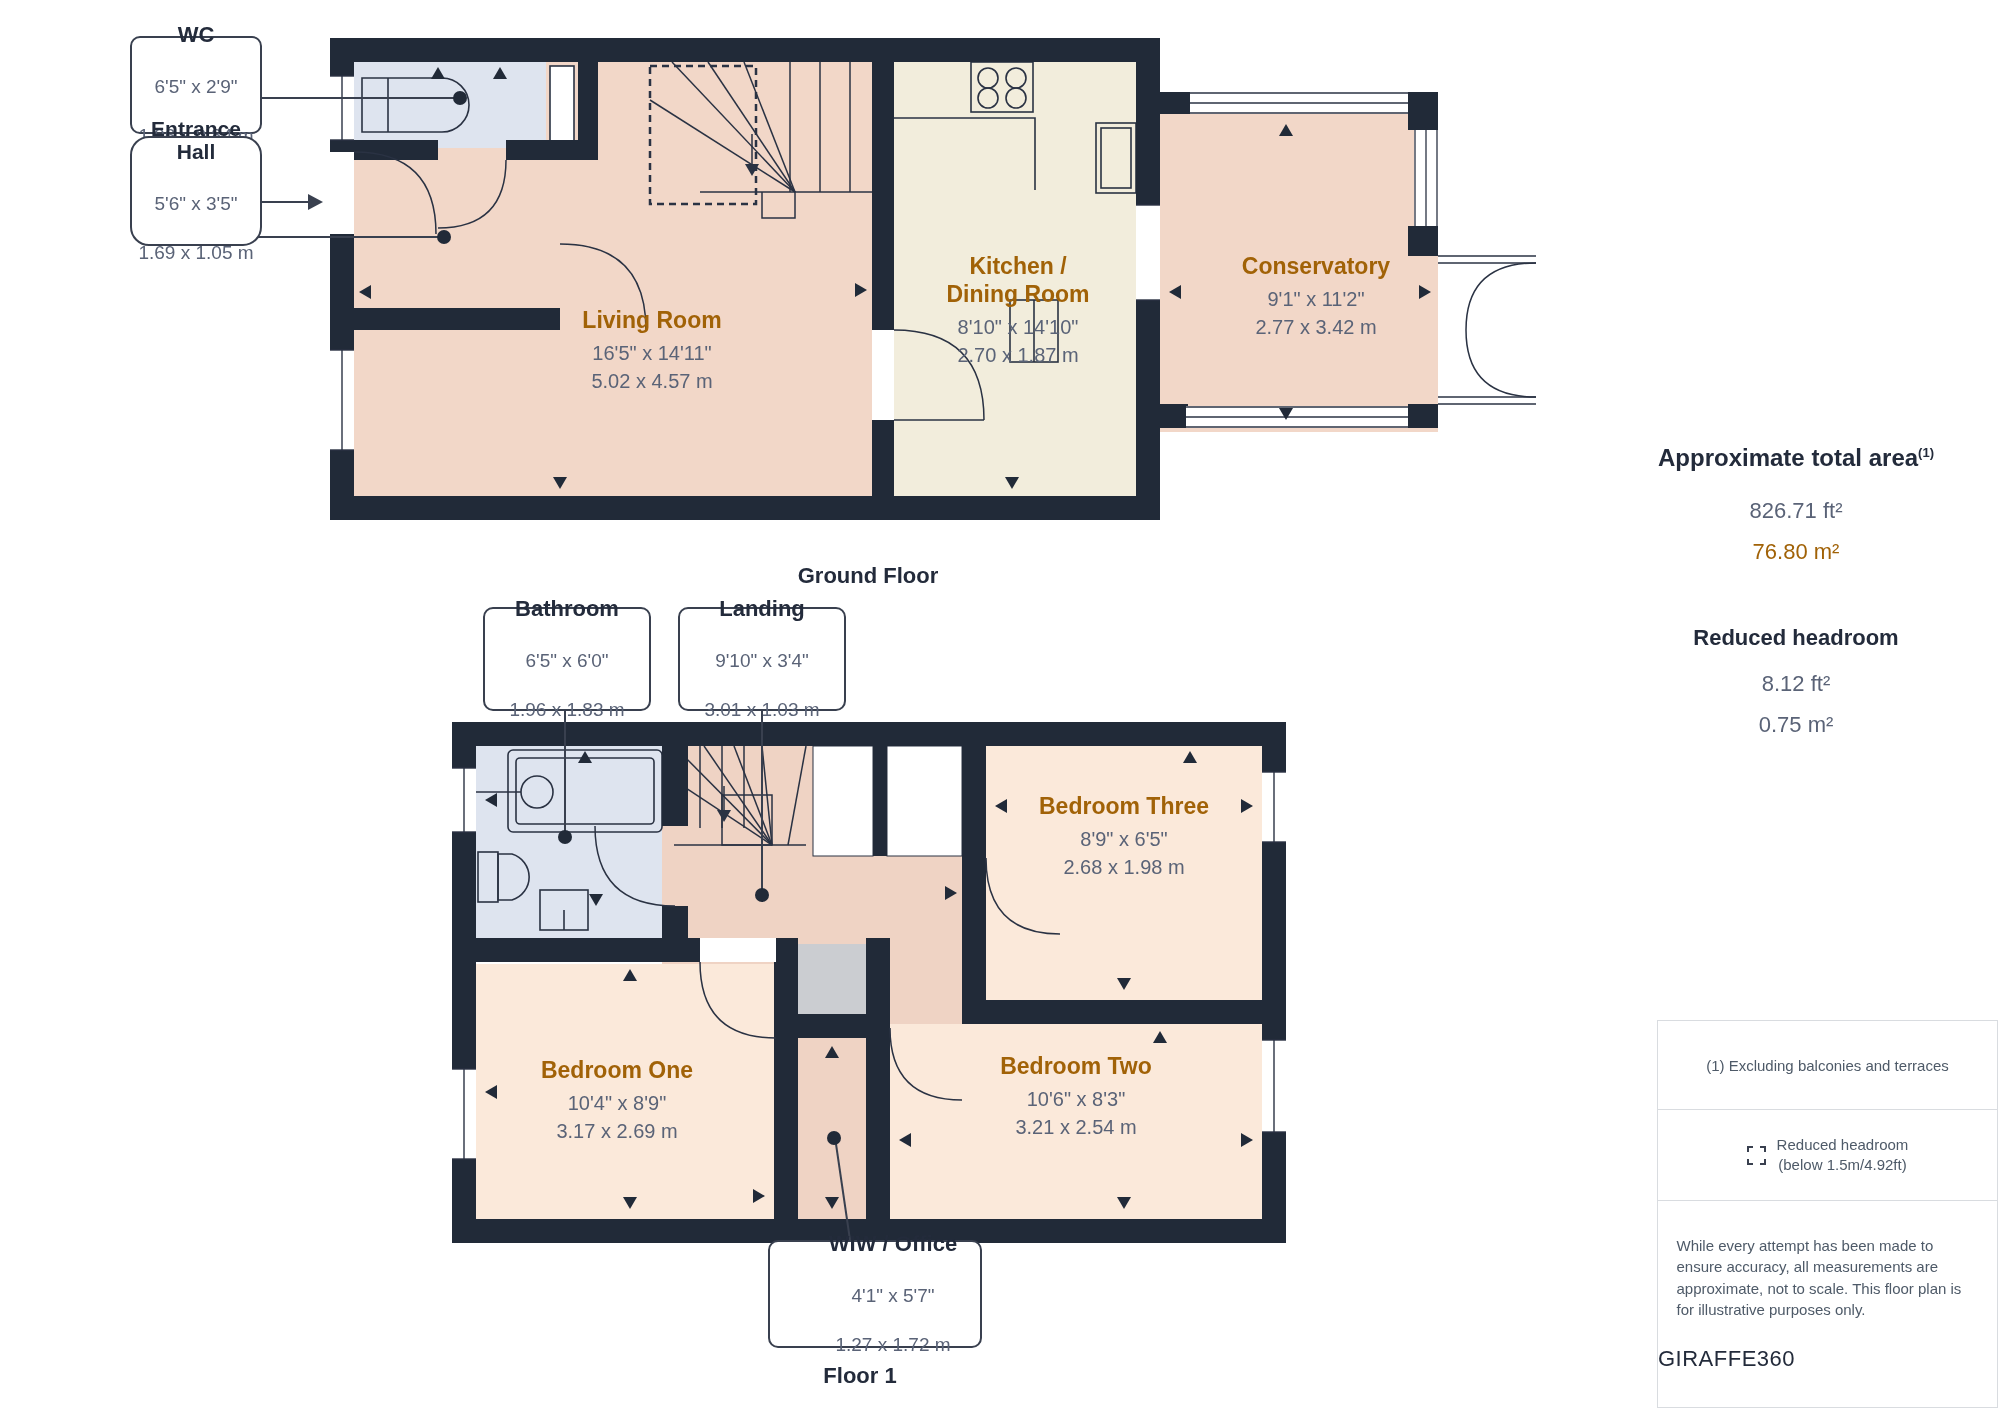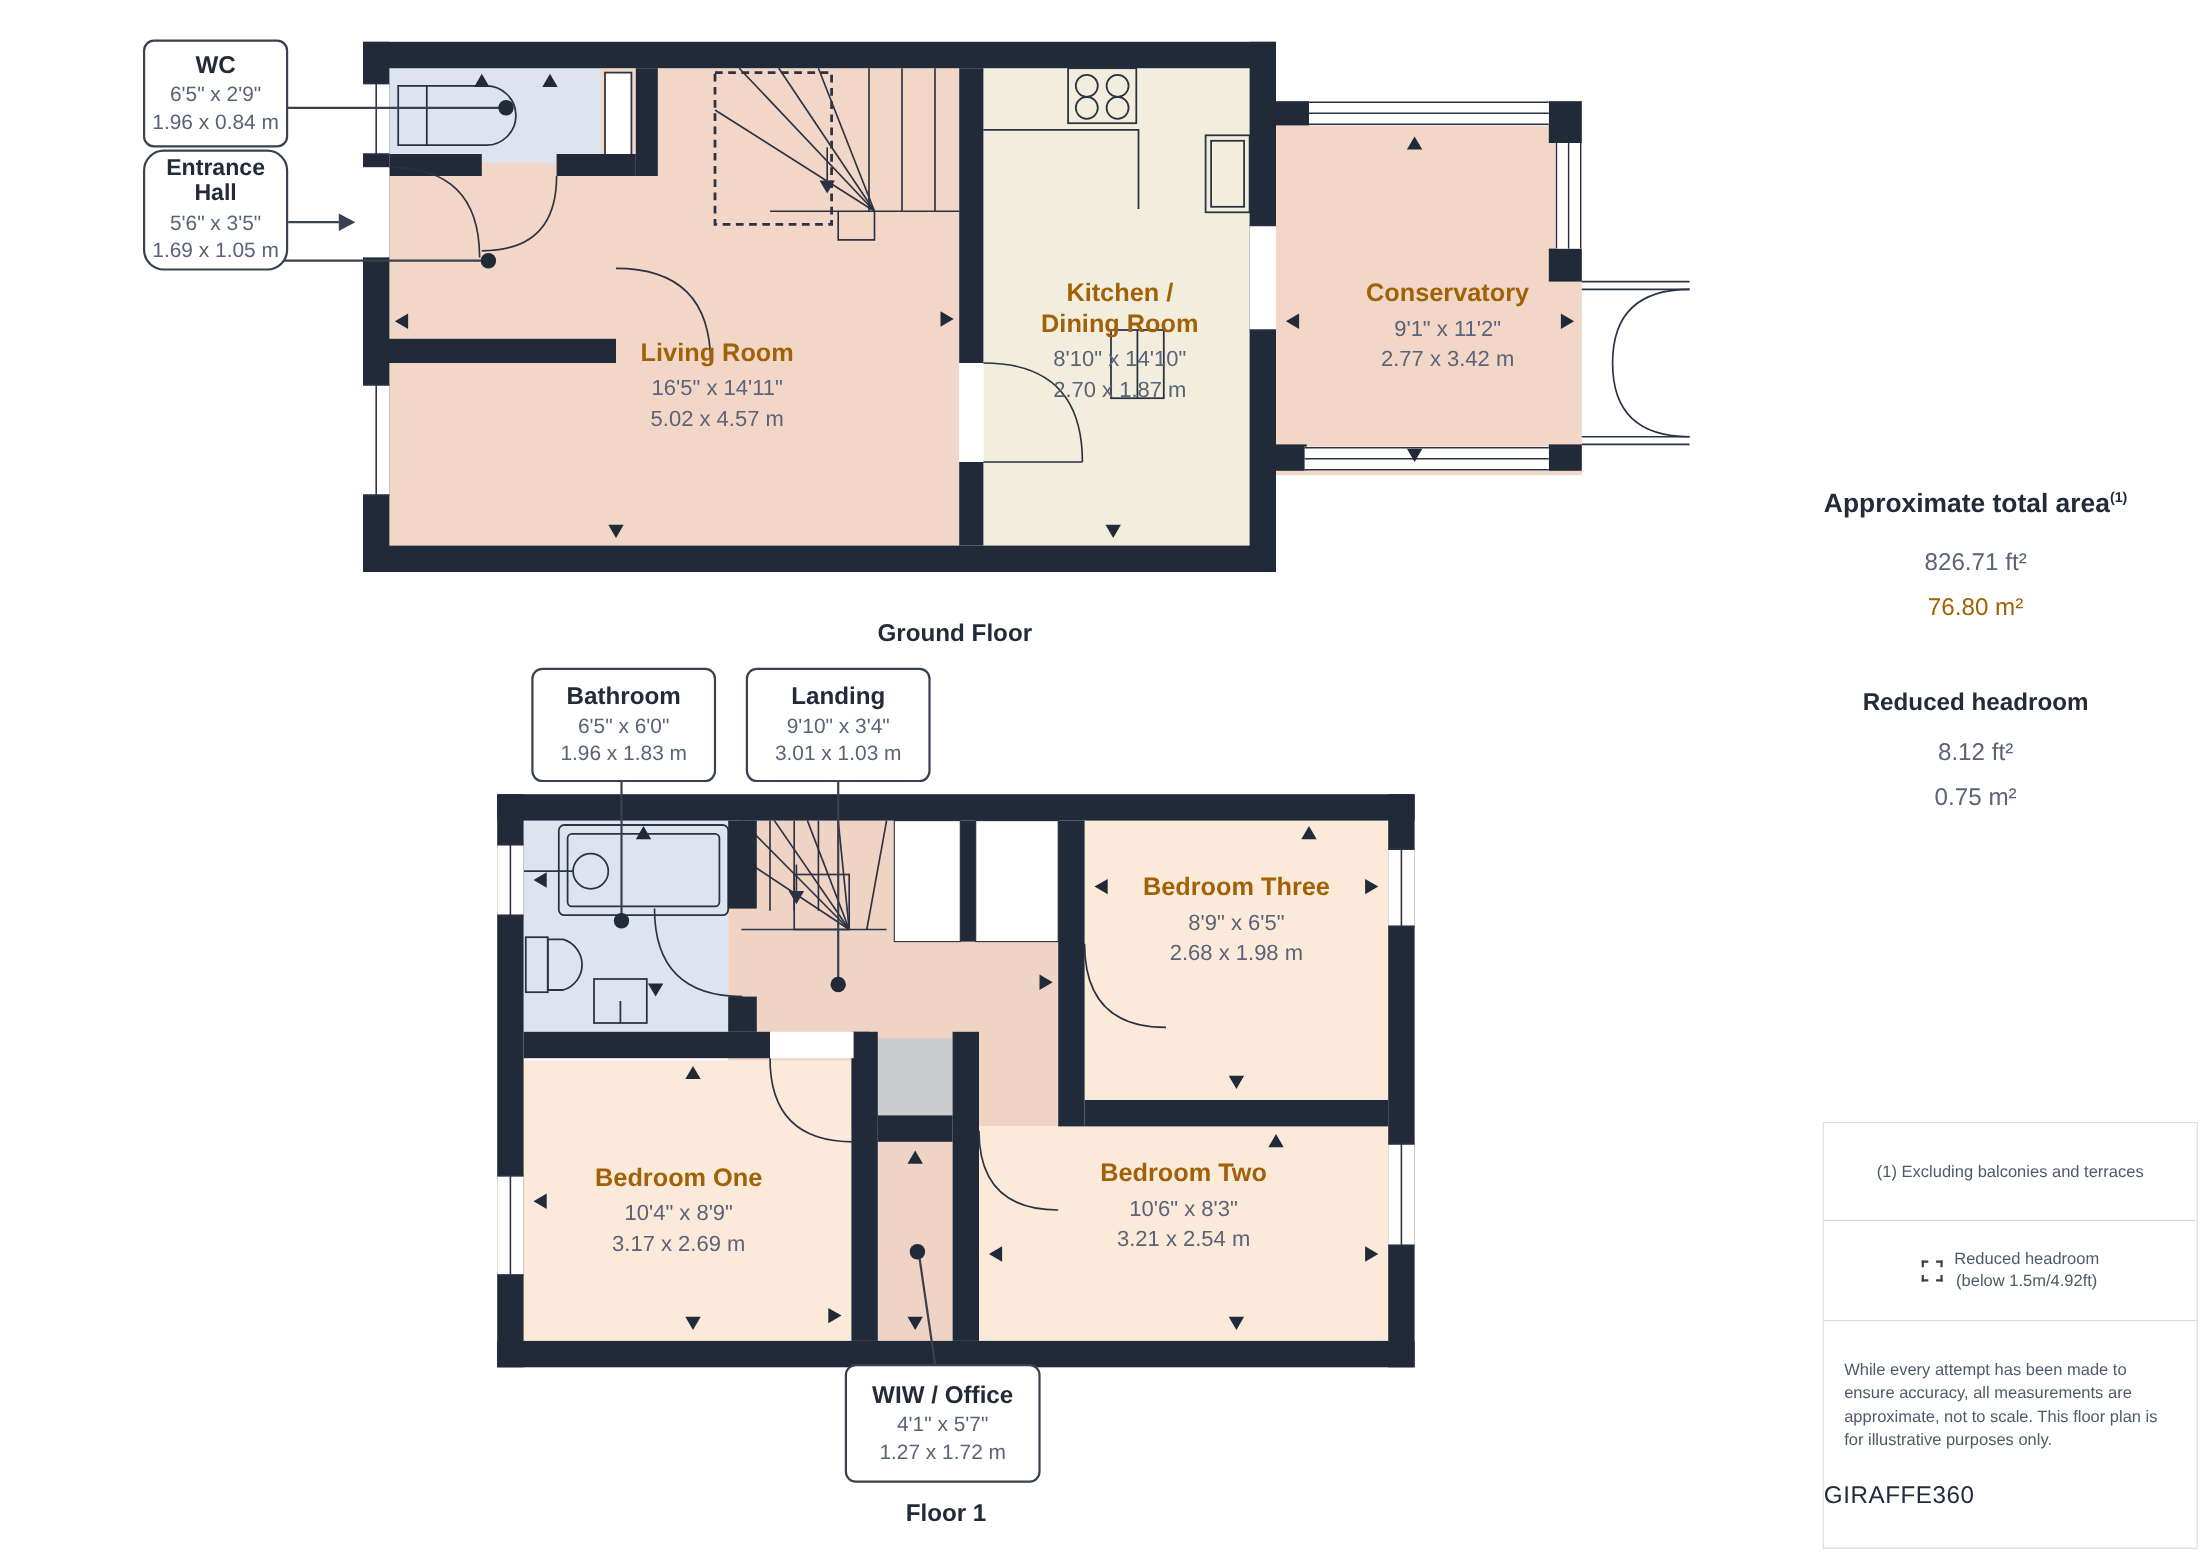--- a/index.html
+++ b/index.html
@@ -9,21 +9,21 @@
     color:#232B3B;
   }
   #plan-svg{position:absolute;left:0;top:0;}
   
   .roomlabel{position:absolute;text-align:center;pointer-events:none;}
   .roomlabel .r-name{font-size:23px;font-weight:700;color:#a16207;line-height:1.22;}
   .roomlabel .r-ft{font-size:20px;color:#5A6377;margin-top:7px;line-height:1.2;}
   .roomlabel .r-m{font-size:20px;color:#5A6377;margin-top:4px;line-height:1.2;}
   
   .callout{position:absolute;background:#fff;border:2px solid #39404F;border-radius:10px;
-    display:flex;flex-direction:column;justify-content:center;align-items:center;text-align:center;}
+    display:flex;flex-direction:column;justify-content:center;align-items:center;text-align:center;gap:24px;}
   .callout .c-name{font-size:22px;font-weight:700;color:#232B3B;line-height:1.08;}
   .callout .c-ft{font-size:19px;color:#5A6377;margin-top:5px;line-height:1.15;}
   .callout .c-m{font-size:19px;color:#5A6377;margin-top:3px;line-height:1.15;}
   .caption{position:absolute;text-align:center;font-size:22px;font-weight:700;color:#232B3B;}
   
   .summary{position:absolute;left:1620px;top:444px;width:352px;text-align:center;}
   .summary .s-title{font-size:24px;font-weight:700;color:#232B3B;}
   .summary .s-title sup{font-size:13px;font-weight:700;}
   .summary .s-val1{font-size:22px;color:#5A6377;margin-top:26px;}
   .summary .s-val2{font-size:22px;color:#a16207;margin-top:15px;text-align:center;}
@@ -361,21 +361,21 @@
 <div class="callout" style="left:483px;top:607px;width:164px;height:100px;">
   <div class="c-name">Bathroom</div>
   <div class="c-ft">6'5" x 6'0"</div>
   <div class="c-m">1.96 x 1.83 m</div>
 </div>
 <div class="callout" style="left:678px;top:607px;width:164px;height:100px;">
   <div class="c-name">Landing</div>
   <div class="c-ft">9'10" x 3'4"</div>
   <div class="c-m">3.01 x 1.03 m</div>
 </div>
-<div class="callout" style="left:768px;top:1240px;width:174px;height:104px;">
+<div class="callout" style="left:768px;top:1240px;width:174px;height:104px;padding-left:36px;">
   <div class="c-name">WIW / Office</div>
   <div class="c-ft">4'1" x 5'7"</div>
   <div class="c-m">1.27 x 1.72 m</div>
 </div>
 
 <div class="caption" style="left:718px;top:563px;width:300px;">Ground Floor</div>
 <div class="caption" style="left:710px;top:1363px;width:300px;">Floor 1</div>
 
 <div class="summary">
   <div class="s-title"><span>Approximate total area</span><sup>(1)</sup></div>

